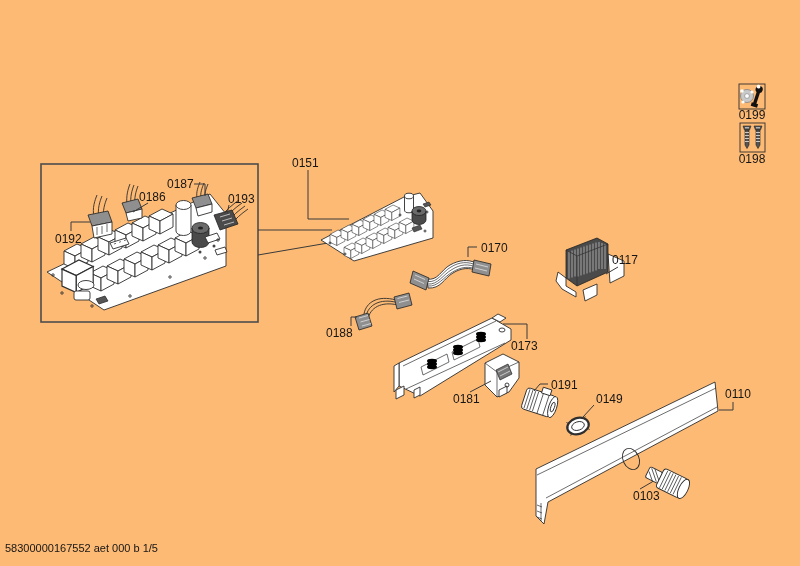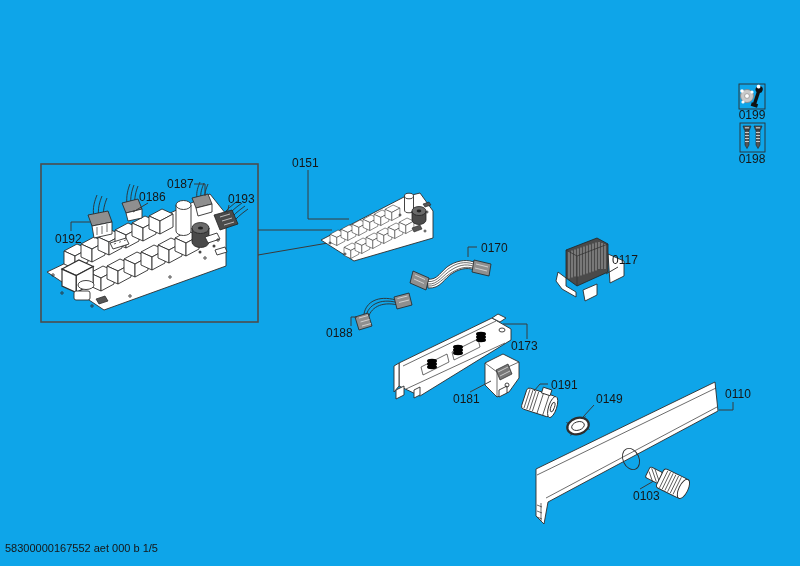--- a/index.html
+++ b/index.html
@@ -1,16 +1,16 @@
 <!DOCTYPE html>
 <html><head>
 <meta charset="utf-8">
 <style>
   html,body{margin:0;padding:0;background:#fff;}
-  .page{position:relative;width:800px;height:566px;background:#0ea5e9;overflow:hidden;
+  .page{position:relative;width:800px;height:566px;background:#fdba74;overflow:hidden;
         font-family:"Liberation Sans",sans-serif;}
   svg{position:absolute;left:0;top:0;}
   .ln{fill:none;stroke:#2e2e2e;stroke-width:0.9;}
   .wh{fill:#ffffff;stroke:#2e2e2e;stroke-width:0.9;}
   .dk{fill:#4a4a4a;stroke:#222;stroke-width:0.8;}
   .md{fill:#8f8f8f;stroke:#222;stroke-width:0.8;}
   .hx{stroke:#ededed;stroke-width:0.7;fill:none;}
   .fin{stroke:#cfcfcf;stroke-width:0.7;fill:none;}
   .leader{fill:none;stroke:#3a3a3a;stroke-width:1;}
   .lbl{font-family:"Liberation Sans",sans-serif;font-size:12px;fill:#161616;}

